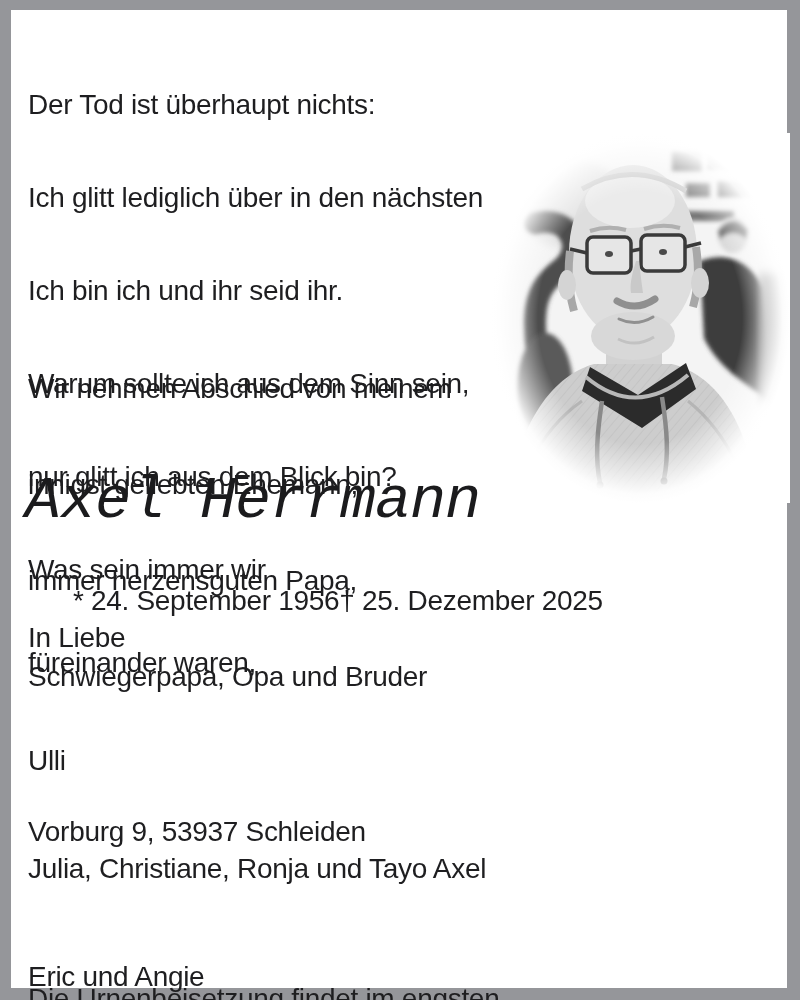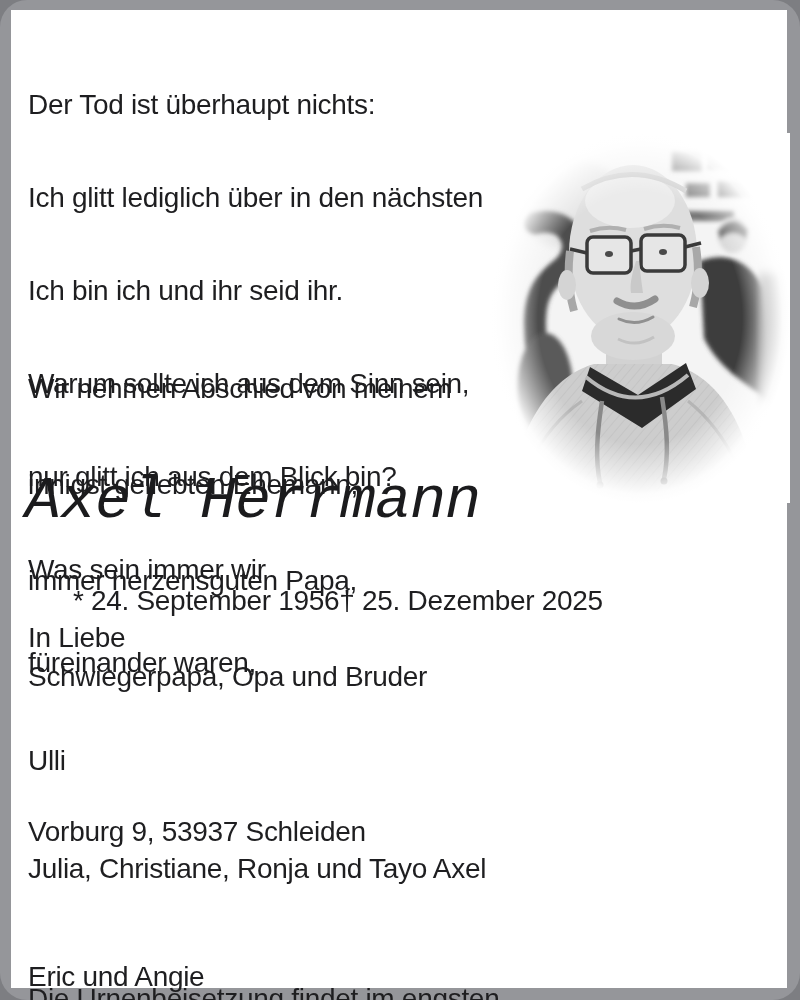--- a/index.html
+++ b/index.html
@@ -1,20 +1,19 @@
 <!DOCTYPE html>
 <html><head>
 <meta charset="utf-8">
 <style>
   html,body{margin:0;padding:0;background:#7d7e82;}
   .page{
     position:relative;width:800px;height:1000px;
     background:#95969a;overflow:hidden;
     font-family:"Liberation Sans",sans-serif;
-    border-radius:27px;
   }
   .sheet{
     position:absolute;left:11px;top:10px;width:776px;height:978px;
     background:#ffffff;
   }
   .txt{
     position:absolute;left:17px;color:#1e1e20;
     font-size:28px;line-height:31px;letter-spacing:-0.3px;
     white-space:pre;
   }

